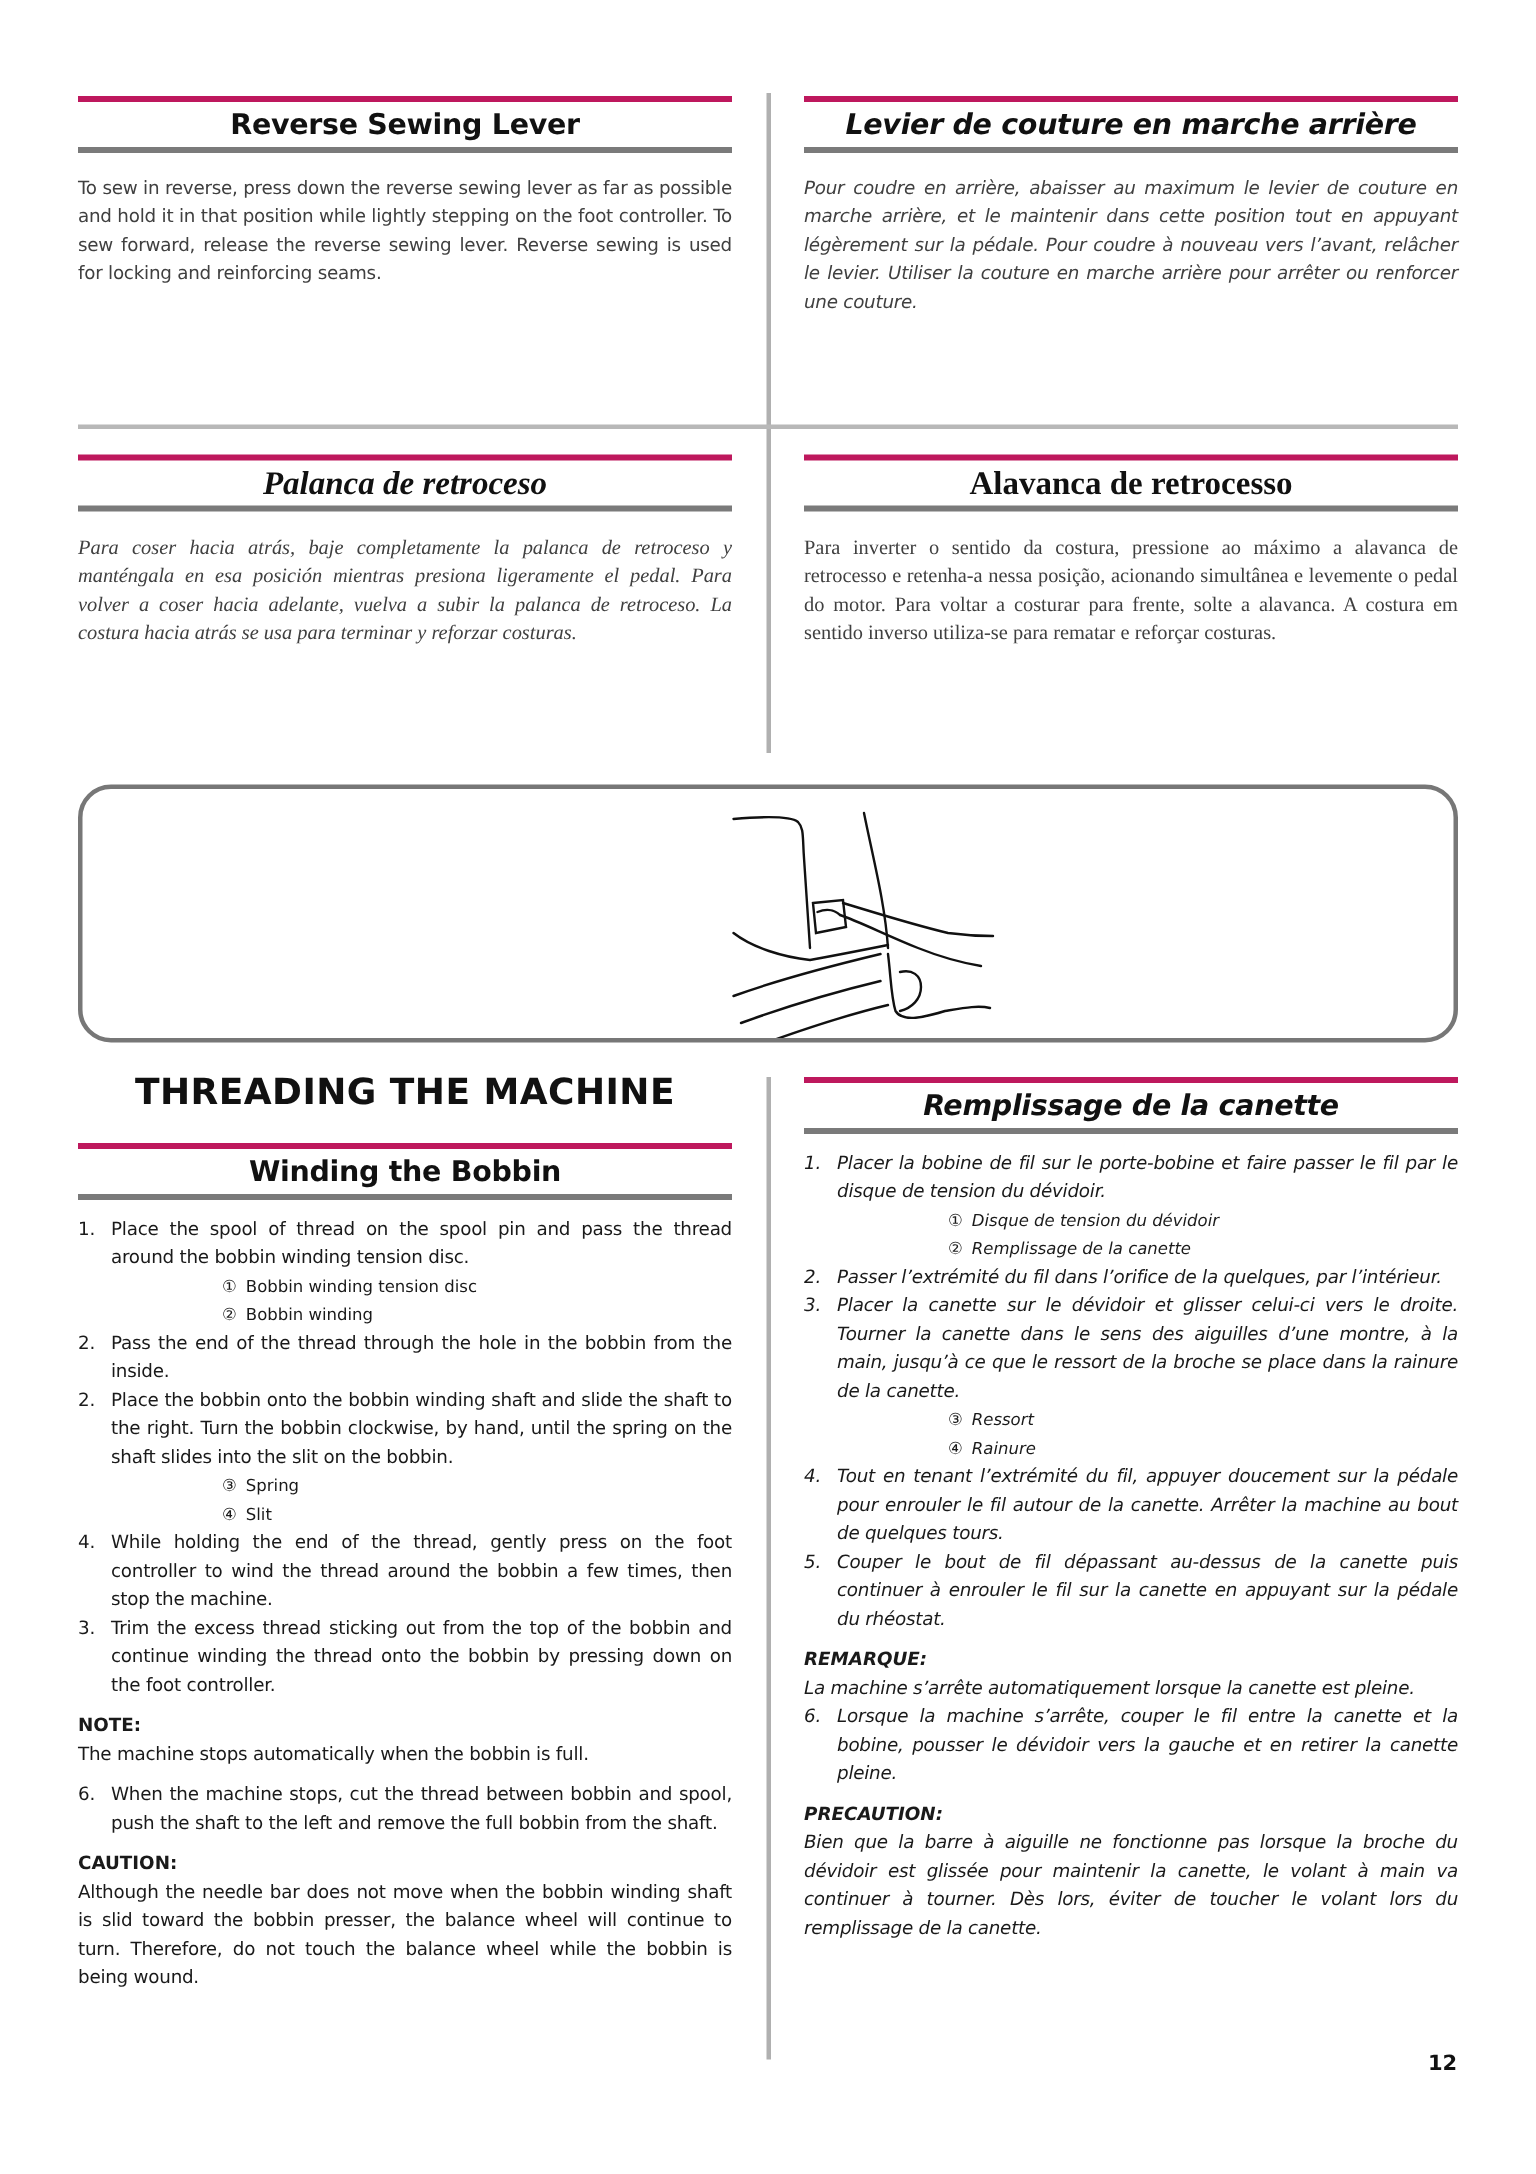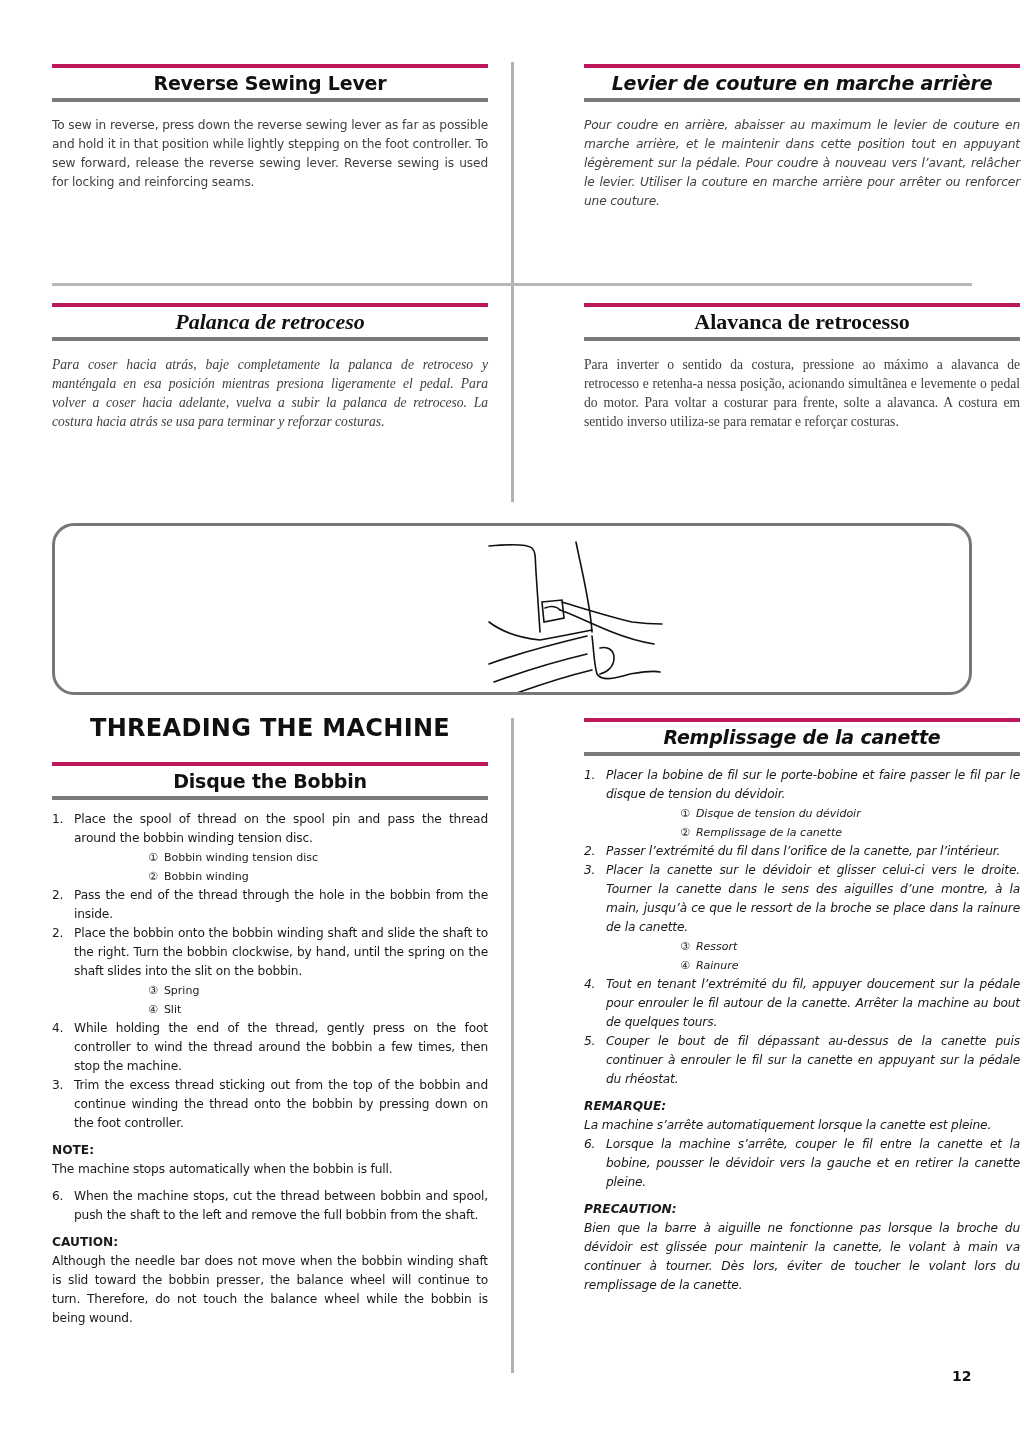--- a/index.html
+++ b/index.html
@@ -4,21 +4,21 @@
 <style>
   * { box-sizing: border-box; margin: 0; padding: 0; }
   html, body { width: 1024px; height: 1449px; background: #ffffff; }
   body { position: relative; overflow: hidden; color: #1a1a1a; }
 
   .sans { font-family: "DejaVu Sans", "Liberation Sans", sans-serif; }
   .serif { font-family: "Liberation Serif", "DejaVu Serif", serif; }
 
   .col { position: absolute; width: 436px; }
   .col.left { left: 52px; }
-  .col.right { left: 536px; margin-left: 48px; }
+  .col.right { left: 536px; }
 
   .hdr { position: relative; border-top: 4px solid #be185d; border-bottom: 4px solid #7a7a7a; text-align: center; }
   .hdr span { display: block; font-weight: bold; color: #111; }
   .hdr.s span { font-family: "DejaVu Sans", sans-serif; font-size: 19px; line-height: 30px; letter-spacing: -0.2px; }
   .hdr.sr span { font-family: "Liberation Serif", serif; font-size: 22px; line-height: 30px; }
   .hdr.it span { font-style: italic; }
 
   .para { margin-top: 14px; font-size: 13px; line-height: 19px; text-align: justify; color: #404040; }
   .para.sans { font-family: "DejaVu Sans", sans-serif; font-size: 12.2px; line-height: 19px; letter-spacing: -0.15px; }
   .para.serif { font-family: "Liberation Serif", serif; font-size: 13.6px; line-height: 19px; }
@@ -95,21 +95,21 @@
     <path d="M62 150 C 95 138, 130 128, 155 122"></path>
     <path d="M82 162 C 110 152, 135 144, 160 138"></path>
     <path d="M160 104 C 162 120, 162 132, 165 142 C 170 150, 185 146, 198 142 C 210 140, 220 138, 228 140"></path>
     <path d="M168 116 C 176 114, 182 118, 182 126 C 182 134, 176 140, 168 142"></path>
   </svg>
 </div>
 
 <section class="col left" style="top:706px;">
   <h1 class="big-title sans">THREADING THE MACHINE</h1>
   <div class="hdr s" style="margin-top:12px;">
-    <span>Disque the Bobbin</span>
+    <span>Winding the Bobbin</span>
   </div>
   <ul class="steps sans">
     <li><span class="num">1.</span><span>Place the spool of thread on the spool pin and pass the thread around the bobbin winding tension disc.</span></li>
     <div class="sub sans"><span class="circ">①</span><span>Bobbin winding tension disc</span></div>
     <div class="sub sans"><span class="circ">②</span><span>Bobbin winding</span></div>
     <li><span class="num">2.</span><span>Pass the end of the thread through the hole in the bobbin from the inside.</span></li>
     <li><span class="num">2.</span><span>Place the bobbin onto the bobbin winding shaft and slide the shaft to the right. Turn the bobbin clockwise, by hand, until the spring on the shaft slides into the slit on the bobbin.</span></li>
     <div class="sub sans"><span class="circ">③</span><span>Spring</span></div>
     <div class="sub sans"><span class="circ">④</span><span>Slit</span></div>
     <li><span class="num">4.</span><span>While holding the end of the thread, gently press on the foot controller to wind the thread around the bobbin a few times, then stop the machine.</span></li>
@@ -126,21 +126,21 @@
 </section>
 
 <section class="col right" style="top:706px;">
   <div class="hdr s it" style="margin-top:12px;">
     <span>Remplissage de la canette</span>
   </div>
   <ul class="steps sans it">
     <li><span class="num">1.</span><span>Placer la bobine de fil sur le porte-bobine et faire passer le fil par le disque de tension du dévidoir.</span></li>
     <div class="sub sans it"><span class="circ">①</span><span>Disque de tension du dévidoir</span></div>
     <div class="sub sans it"><span class="circ">②</span><span>Remplissage de la canette</span></div>
-    <li><span class="num">2.</span><span>Passer l’extrémité du fil dans l’orifice de la canette, par l’intérieur.</span></li>
+    <li><span class="num">2.</span><span>Passer l’extrémité du fil dans l’orifice de la quelques, par l’intérieur.</span></li>
     <li><span class="num">3.</span><span>Placer la canette sur le dévidoir et glisser celui-ci vers le droite. Tourner la canette dans le sens des aiguilles d’une montre, à la main, jusqu’à ce que le ressort de la broche se place dans la rainure de la canette.</span></li>
     <div class="sub sans it"><span class="circ">③</span><span>Ressort</span></div>
     <div class="sub sans it"><span class="circ">④</span><span>Rainure</span></div>
     <li><span class="num">4.</span><span>Tout en tenant l’extrémité du fil, appuyer doucement sur la pédale pour enrouler le fil autour de la canette. Arrêter la machine au bout de quelques tours.</span></li>
     <li><span class="num">5.</span><span>Couper le bout de fil dépassant au-dessus de la canette puis continuer à enrouler le fil sur la canette en appuyant sur la pédale du rhéostat.</span></li>
   </ul>
   <div class="note-label sans it">REMARQUE:</div>
   <div class="note-text sans it">La machine s’arrête automatiquement lorsque la canette est pleine.</div>
   <ul class="steps sans it" style="margin-top:0;">
     <li><span class="num">6.</span><span>Lorsque la machine s’arrête, couper le fil entre la canette et la bobine, pousser le dévidoir vers la gauche et en retirer la canette pleine.</span></li>

